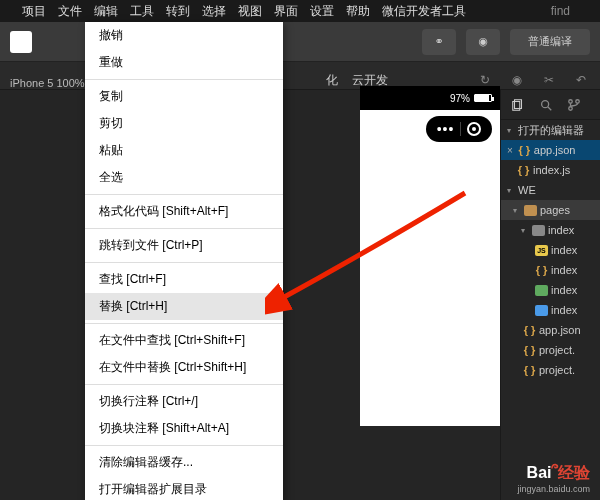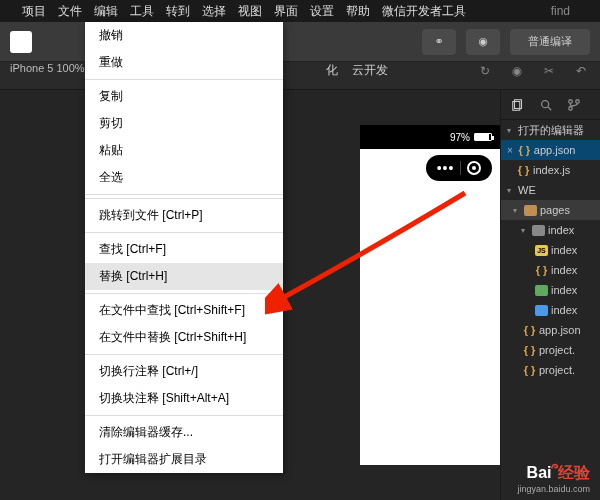--- a/index.html
+++ b/index.html
@@ -6,27 +6,27 @@
 body { width: 600px; height: 500px; background: #2a2a2a; color: #ccc; font-size: 12px; overflow: hidden; position: relative; }
 .menubar { height: 22px; background: #1a1a1a; display: flex; align-items: center; padding: 0 22px; gap: 12px; color: #ddd; font-size: 12px; }
 .menubar span { cursor: default; }
 .menubar .find { margin-left: auto; color: #888; padding-right: 8px; }
 .toolbar { height: 40px; background: #3a3a3a; display: flex; align-items: center; padding: 0 10px; gap: 10px; border-bottom: 1px solid #222; }
 .avatar { width: 22px; height: 22px; background: #fff; border-radius: 3px; }
 .tbtn { background: #4a4a4a; height: 26px; min-width: 34px; border-radius: 4px; display: flex; align-items: center; justify-content: center; color: #ccc; font-size: 11px; padding: 0 8px; }
 .tbtn.long { min-width: 80px; }
 .tbtn.caret::after { content: "▾"; margin-left: 4px; font-size: 9px; }
 .spacer { flex: 1; }
-.subbar { height: 28px; background: #2a2a2a; display: flex; align-items: flex-start; padding: 0 10px; gap: 14px; border-bottom: 1px solid #1a1a1a; }
+.subbar { height: 28px; background: #2a2a2a; display: flex; align-items: flex-end; padding: 0 10px; gap: 14px; border-bottom: 1px solid #1a1a1a; }
 .subbar .label { color: #bbb; font-size: 11px; }
 .iconbtn { width: 18px; height: 18px; color: #888; display: flex; align-items: center; justify-content: center; }
 .iconbtn svg { width: 14px; height: 14px; }
 .main { display: flex; height: calc(500px - 22px - 40px - 28px); }
 .editor { flex: 1; background: #252525; position: relative; }
-.phone { position: absolute; right: 0; top: -4px; width: 140px; height: 340px; background: #fff; border-radius: 0 0 0 0; margin-top: 39px; }
+.phone { position: absolute; right: 0; top: -4px; width: 140px; height: 340px; background: #fff; border-radius: 0 0 0 0; }
 .phone-top { height: 24px; background: #000; display: flex; align-items: center; justify-content: flex-end; padding: 0 8px; color: #fff; font-size: 10px; gap: 4px; }
 .battery { width: 18px; height: 8px; border: 1px solid #fff; border-radius: 1px; position: relative; }
 .battery::after { content: ""; position: absolute; right: -3px; top: 2px; width: 2px; height: 4px; background: #fff; }
 .battery-fill { background: #fff; height: 100%; width: 85%; }
 .capsule { position: absolute; top: 30px; right: 8px; width: 66px; height: 26px; background: #000; border-radius: 14px; display: flex; align-items: center; justify-content: center; gap: 6px; }
 .capsule .dots { color: #fff; font-size: 14px; letter-spacing: 1px; }
 .capsule .divider { width: 1px; height: 14px; background: #444; }
 .capsule .target { width: 14px; height: 14px; border: 2px solid #fff; border-radius: 50%; position: relative; }
 .capsule .target::after { content: ""; position: absolute; inset: 3px; background: #fff; border-radius: 50%; }
 .sidebar { width: 100px; background: #252525; border-left: 1px solid #1a1a1a; overflow: hidden; }
@@ -195,20 +195,21 @@
 
 <div class="menu" id="edit-menu">
     <div class="menu-item">撤销</div>
     <div class="menu-item">重做</div>
     <div class="menu-sep"></div>
     <div class="menu-item">复制</div>
     <div class="menu-item">剪切</div>
     <div class="menu-item">粘贴</div>
     <div class="menu-item">全选</div>
     <div class="menu-sep"></div>
+    <div class="menu-item">格式化代码  [Shift+Alt+F]</div>
     <div class="menu-sep"></div>
     <div class="menu-item">跳转到文件  [Ctrl+P]</div>
     <div class="menu-sep"></div>
     <div class="menu-item">查找  [Ctrl+F]</div>
     <div class="menu-item hover">替换  [Ctrl+H]</div>
     <div class="menu-sep"></div>
     <div class="menu-item">在文件中查找  [Ctrl+Shift+F]</div>
     <div class="menu-item">在文件中替换  [Ctrl+Shift+H]</div>
     <div class="menu-sep"></div>
     <div class="menu-item">切换行注释  [Ctrl+/]</div>

